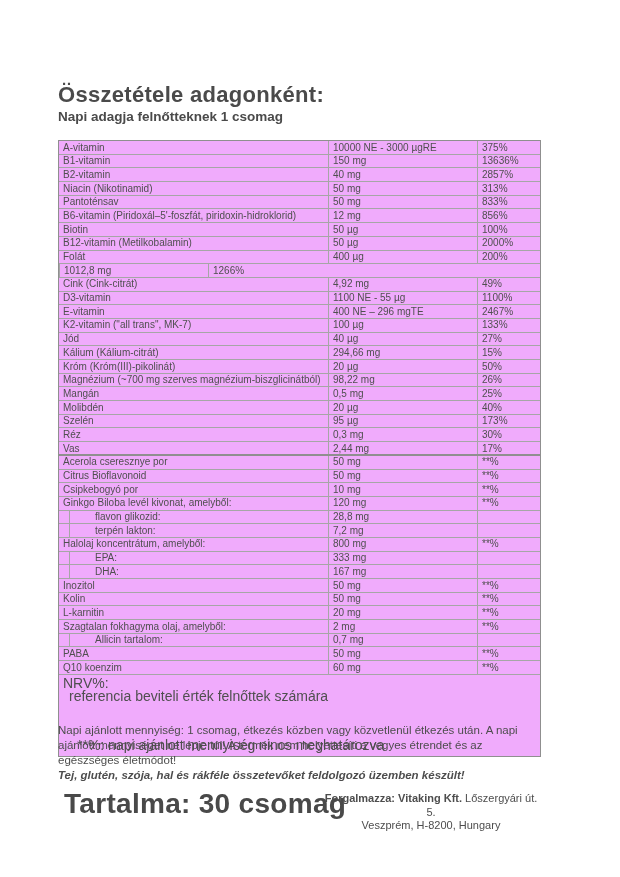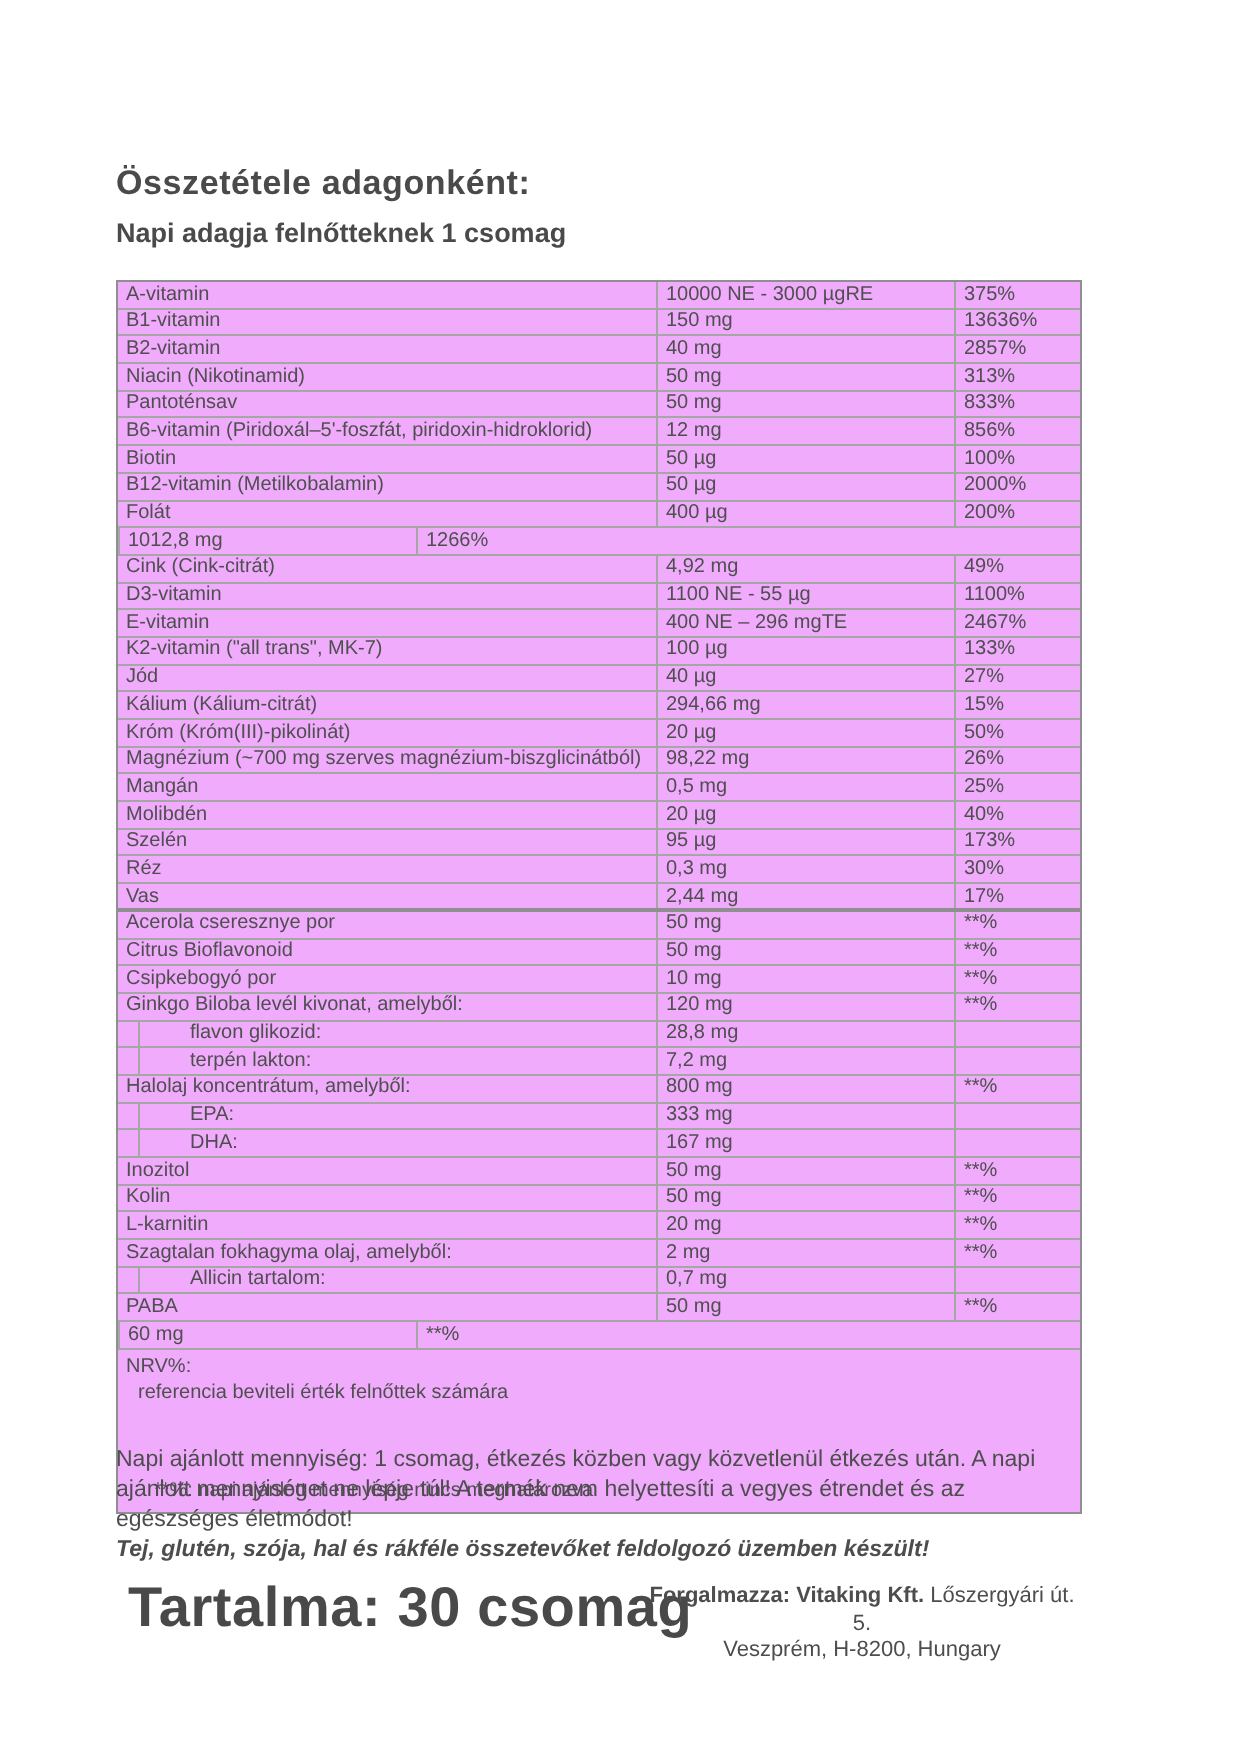--- a/index.html
+++ b/index.html
@@ -3,21 +3,21 @@
 <meta charset="utf-8">
 <style>
   * { margin:0; padding:0; box-sizing:border-box; }
   html,body { background:#ffffff; }
   .page {
     position:relative; width:620px; height:877px; background:#ffffff;
     font-family:"Liberation Sans", sans-serif; color:#4d4d4d; overflow:hidden;
   }
   .title {
     position:absolute; left:58px; top:82px;
-    font-size:17px; font-weight:bold; color:#4a4a4a; letter-spacing:0.3px;
+    font-size:22px; font-weight:bold; color:#4a4a4a; letter-spacing:0.3px;
   }
   .subtitle {
     position:absolute; left:58px; top:109px;
     font-size:13.5px; font-weight:bold; color:#4a4a4a;
   }
   .ing-table {
     position:absolute; left:58px; top:140px; width:483px;
     border:1px solid #8f8f8f; background:#f0abfc; color:#4f4f4f;
   }
   .trow { display:flex; height:13.7px; border-bottom:1px solid #a6a6a6; }
@@ -27,21 +27,21 @@
     white-space:nowrap; overflow:hidden;
   }
   .cell.name   { width:269px; }
   .cell.amount { width:149px; border-left:1px solid #a6a6a6; }
   .cell.nrv    { flex:1; border-left:1px solid #a6a6a6; }
   .trow.sub .cell.name { position:relative; padding-left:36px; }
   .trow.sub .cell.name::before {
     content:""; position:absolute; left:10px; top:-1px; bottom:-1px;
     width:1px; background:#a6a6a6;
   }
-  .tfooter { padding:2px 4px 4px 4px; font-size:10px; line-height:13px; }
+  .tfooter { padding:2px 4px 4px 4px; font-size:14px; line-height:13px; }
   .tfooter .fl2 { padding-left:6px; }
   .tfooter .fl3 { padding-left:14px;margin-top:36px; }
   .notes {
     position:absolute; left:58px; top:723px; width:468px;
     font-size:11.5px; line-height:15px; color:#4d4d4d;
   }
   .notes .allergen { font-weight:bold; font-style:italic; }
   .contents-text {
     position:absolute; left:64px; top:788px;
     font-size:28px; font-weight:bold; color:#494949; letter-spacing:0.3px;
@@ -245,20 +245,21 @@
           <div class="cell name">Allicin tartalom:</div>
           <div class="cell amount">0,7 mg</div>
           <div class="cell nrv"></div>
         </div>
         <div class="trow">
           <div class="cell name">PABA</div>
           <div class="cell amount">50 mg</div>
           <div class="cell nrv">**%</div>
         </div>
         <div class="trow">
+          <div class="cell name">Q10 koenzim</div>
           <div class="cell amount">60 mg</div>
           <div class="cell nrv">**%</div>
         </div>
       </div>
     <div class="tfooter">
       <div class="fl1">NRV%:</div>
       <div class="fl2">referencia beviteli érték felnőttek számára</div>
       <div class="fl3">**%: napi ajánlott mennyiség nincs meghatározva</div>
     </div>
   </div>

